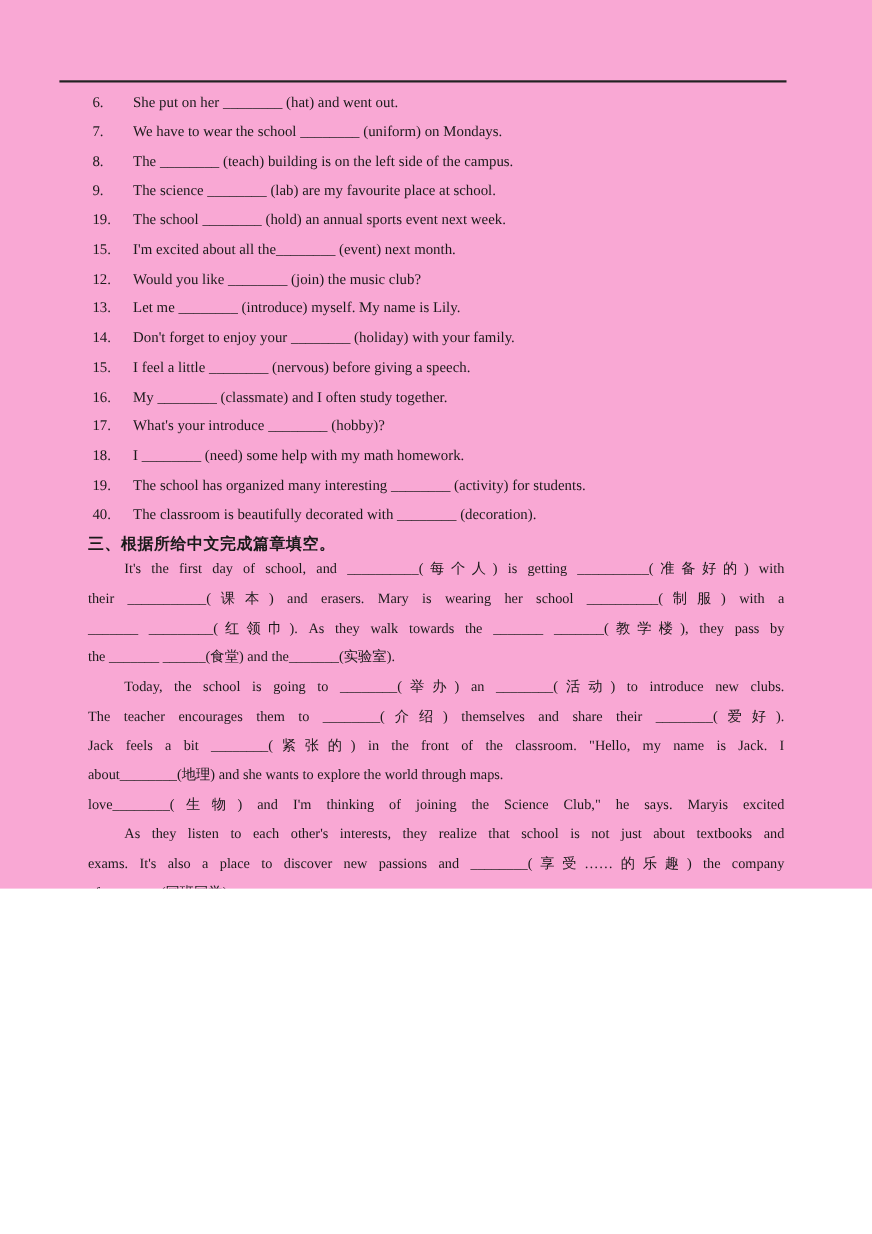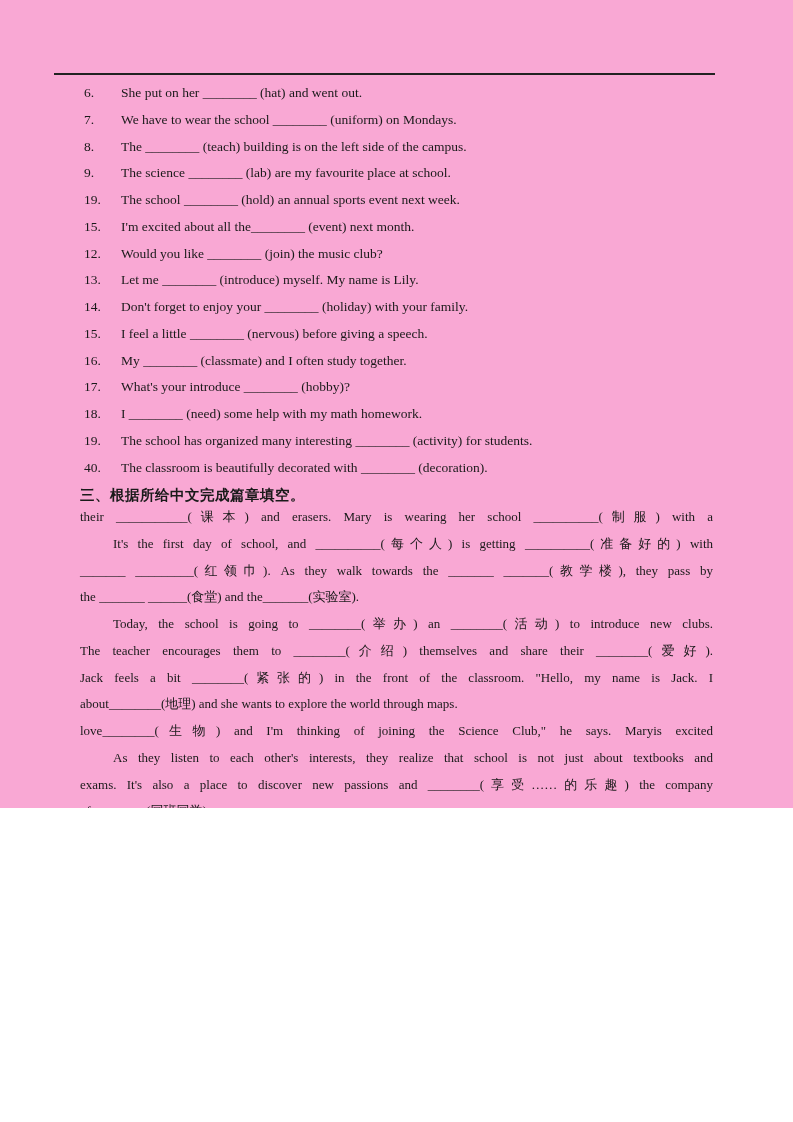--- a/index.html
+++ b/index.html
@@ -85,22 +85,22 @@
       <li><span class="num">15.</span><span class="txt">I feel a little ________ (nervous) before giving a speech.</span></li>
       <li><span class="num">16.</span><span class="txt">My ________ (classmate) and I often study together.</span></li>
       <li><span class="num">17.</span><span class="txt">What's your introduce ________ (hobby)?</span></li>
       <li><span class="num">18.</span><span class="txt">I ________ (need) some help with my math homework.</span></li>
       <li><span class="num">19.</span><span class="txt">The school has organized many interesting ________ (activity) for students.</span></li>
       <li><span class="num">40.</span><span class="txt">The classroom is beautifully decorated with ________ (decoration).</span></li>
     </ol>
   <div class="sec-heading">三、根据所给中文完成篇章填空。</div>
   <div class="passage">
       <div class="para">
+        <div class="pline first">It's the first day of school, and __________(每个人) is getting __________(准备好的) with</div>
         <div class="pline">their ___________(课本) and erasers. Mary is wearing her school __________(制服) with a</div>
-        <div class="pline first">It's the first day of school, and __________(每个人) is getting __________(准备好的) with</div>
         <div class="pline">_______ _________(红领巾). As they walk towards the _______ _______(教学楼), they pass by</div>
         <div class="pline last">the _______ ______(食堂) and the_______(实验室).</div>
       </div>
       <div class="para">
         <div class="pline first">Today, the school is going to ________(举办) an ________(活动) to introduce new clubs.</div>
         <div class="pline">The teacher encourages them to ________(介绍) themselves and share their ________(爱好).</div>
         <div class="pline">Jack feels a bit ________(紧张的) in the front of the classroom. "Hello, my name is Jack. I</div>
         <div class="pline last">about________(地理) and she wants to explore the world through maps.</div>
         <div class="pline">love________(生物) and I'm thinking of joining the Science Club," he says. Maryis excited</div>
       </div>

